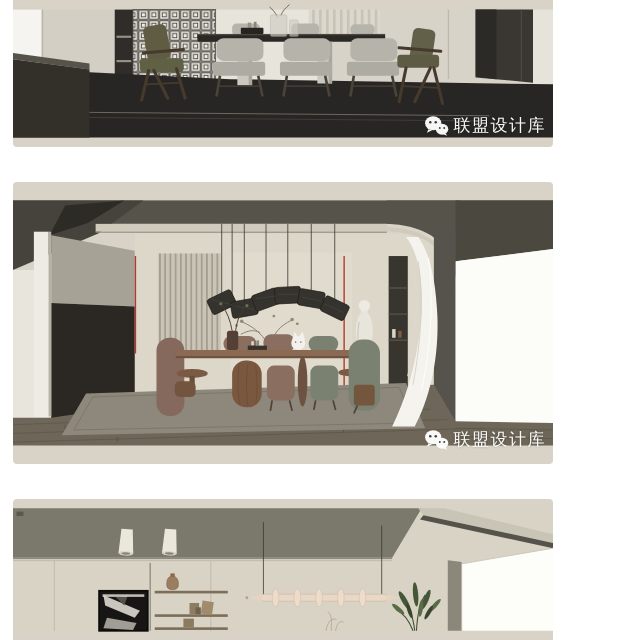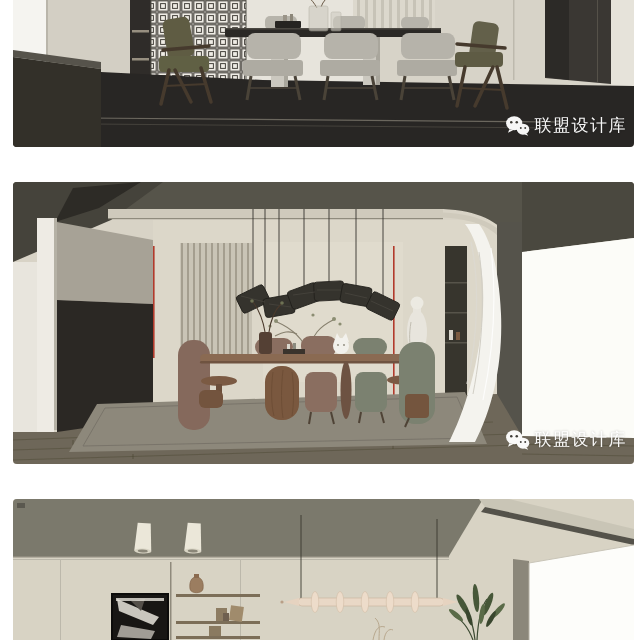--- a/index.html
+++ b/index.html
@@ -1,19 +1,19 @@
 <!DOCTYPE html>
 <html><head>
 <meta charset="utf-8">
 <style>
   html,body{margin:0;padding:0;background:#ffffff;}
   body{width:640px;height:640px;overflow:hidden;position:relative;
        font-family:"DejaVu Sans","Liberation Sans",sans-serif;}
   .page{position:absolute;inset:0;background:#ffffff;}
-  figure.shot{position:absolute;left:13px;width:621px;margin:0;padding:0;
+  figure.shot{position:absolute;left:13px;width:540px;margin:0;padding:0;
               overflow:hidden;background:#d8d3c6;}
   #fig-top{top:0;height:147px;border-radius:0 0 4px 4px;}
   #fig-middle{top:182px;height:282px;border-radius:4px;}
   #fig-bottom{top:499px;height:141px;border-radius:4px 4px 0 0;}
   figure.shot svg.scene{display:block;width:100%;height:100%;}
   .watermark{position:absolute;right:7px;display:flex;align-items:center;gap:5px;
              color:#ffffff;font-size:17px;letter-spacing:1.5px;opacity:.96;
              text-shadow:0 0 3px rgba(0,0,0,.3);white-space:nowrap;}
   #fig-top .watermark{bottom:10px;}
   #fig-middle .watermark{bottom:13px;}

